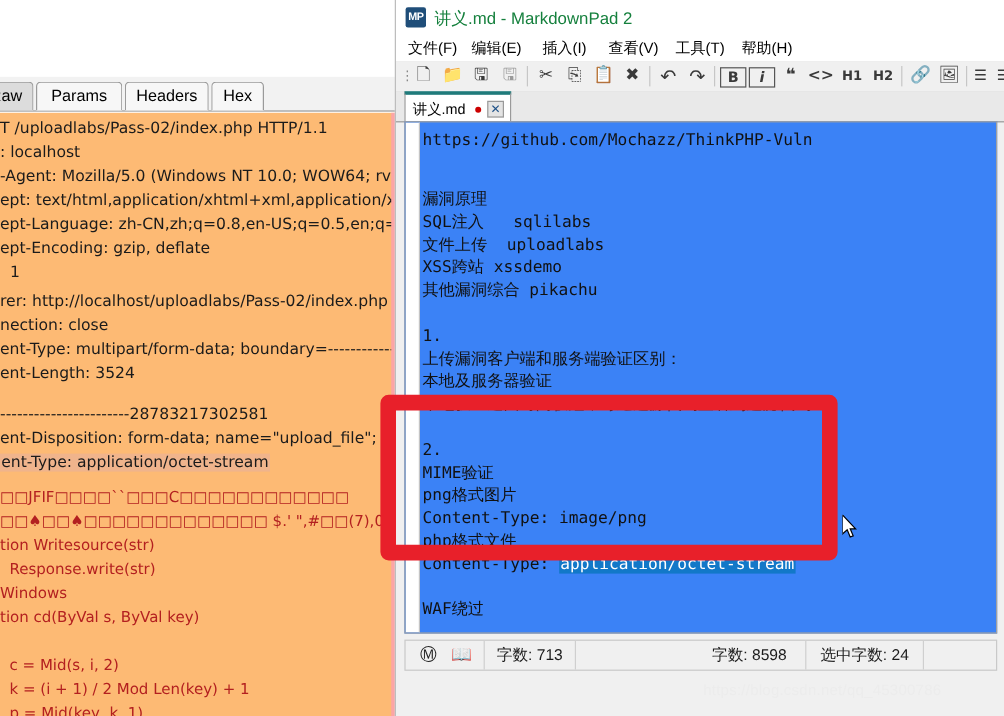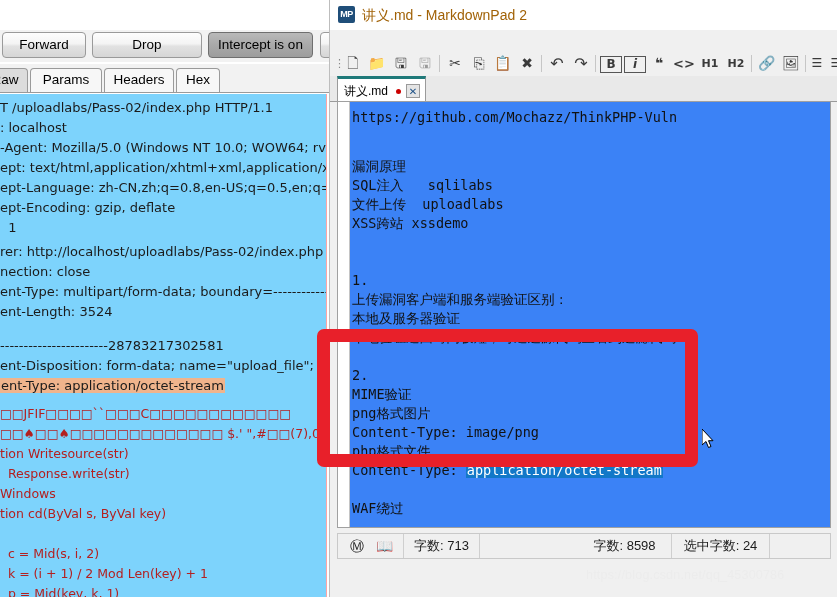--- a/index.html
+++ b/index.html
@@ -51,22 +51,22 @@
     font-size:13.5px;line-height:22px;color:#000;text-align:center;
     box-sizing:border-box;white-space:nowrap;
   }
   .burp-tab.active{background:#dcdcdc;}
   #t-raw{left:-18px;width:46px;}
   #t-params{left:30px;width:72px;}
   #t-headers{left:104px;width:70px;}
   #t-hex{left:176px;width:44px;}
   #burp-body{
     position:absolute;left:0;top:94px;width:326px;height:503px;
-    background:#7dd3fc;overflow:hidden;
-    border-right:1px solid #fca5a5;
+    background:#fdba74;overflow:hidden;
+    border-right:4px solid #fca5a5;
   }
   .req-line{
     position:absolute;left:0;
     font-family:"DejaVu Sans","Liberation Sans",sans-serif;
     font-size:13px;color:#1b1b1b;white-space:pre;
     line-height:16px;
   }
   .req-line.red{color:#b32020;font-size:12.5px;}
   .req-line .hl{background:#f0b48c;padding:0 1px;}
   
@@ -81,21 +81,21 @@
     background:#ffffff;
   }
   #mp-appicon{
     position:absolute;left:8px;top:6px;width:17px;height:17px;
     background:#1f4e79;border-radius:2px;
     color:#fff;font-size:9px;font-weight:bold;text-align:center;
     line-height:17px;letter-spacing:-.5px;
   }
   #mp-titletext{
     position:absolute;left:32px;top:0;height:30px;line-height:30px;
-    font-size:14px;color:#a16207;white-space:nowrap;
+    font-size:14px;color:#15803d;white-space:nowrap;
   }
   #mp-menu{
     position:absolute;left:0;top:30px;width:508px;height:21px;
     background:#ffffff;border-bottom:1px solid #dcdcdc;
   }
   .mp-menu-item{
     position:absolute;top:0;height:21px;line-height:21px;
     font-size:12.5px;color:#000;white-space:nowrap;
   }
   #mp-toolbar{
@@ -179,26 +179,20 @@
     font-size:12.5px;color:#ececec;white-space:nowrap;
     letter-spacing:.2px;
   }
 </style>
 </head>
 <body>
 
 <div id="burp">
 
 
-  <div id="burp-btnrow">
-    <div class="burp-btn" id="b-forward">Forward</div>
-    <div class="burp-btn" id="b-drop">Drop</div>
-    <div class="burp-btn pressed" id="b-intercept">Intercept is on</div>
-    <div class="burp-btn" id="b-action">Action</div>
-  </div>
 
   <div id="burp-tabs">
     <div class="burp-tab active" id="t-raw">Raw</div>
     <div class="burp-tab" id="t-params">Params</div>
     <div class="burp-tab" id="t-headers">Headers</div>
     <div class="burp-tab" id="t-hex">Hex</div>
   </div>
 
   <div id="burp-body">
     <div class="req-line" style="top:6px">T /uploadlabs/Pass-02/index.php HTTP/1.1</div>
@@ -227,20 +221,28 @@
   </div>
 </div>
 
 <div id="mp">
 
   <div id="mp-title">
     <div id="mp-appicon">MP</div>
     <div id="mp-titletext">讲义.md - MarkdownPad 2</div>
   </div>
 
+  <div id="mp-menu">
+    <div class="mp-menu-item" style="left:10px">文件(F)</div>
+    <div class="mp-menu-item" style="left:63px">编辑(E)</div>
+    <div class="mp-menu-item" style="left:122px">插入(I)</div>
+    <div class="mp-menu-item" style="left:177px">查看(V)</div>
+    <div class="mp-menu-item" style="left:233px">工具(T)</div>
+    <div class="mp-menu-item" style="left:288px">帮助(H)</div>
+  </div>
 
   <div id="mp-toolbar">
     <div class="tb-ico" style="left:4px;width:6px;font-size:11px;color:#888">⋮</div>
     <div class="tb-ico" style="left:12px;width:22px">🗋</div>
     <div class="tb-ico" style="left:36px;width:22px">📁</div>
     <div class="tb-ico" style="left:60px;width:22px">🖫</div>
     <div class="tb-ico" style="left:84px;width:22px;color:#9a9a9a">🖫</div>
     <div class="tb-sep" style="left:109px"></div>
     <div class="tb-ico" style="left:114px;width:22px">✂</div>
     <div class="tb-ico" style="left:138px;width:22px">⎘</div>
@@ -272,20 +274,21 @@
     </div>
   </div>
 
   <div id="mp-editor">
     <div id="mp-gutter"></div>
     <div class="ed-line" style="top:6px">https://github.com/Mochazz/ThinkPHP-Vuln</div>
     <div class="ed-line" style="top:55px">漏洞原理</div>
     <div class="ed-line" style="top:74px">SQL注入   sqlilabs</div>
     <div class="ed-line" style="top:93px">文件上传  uploadlabs</div>
     <div class="ed-line" style="top:112px">XSS跨站 xssdemo</div>
+    <div class="ed-line" style="top:131px">其他漏洞综合 pikachu</div>
     <div class="ed-line" style="top:169px">1.</div>
     <div class="ed-line" style="top:207px">本地及服务器验证</div>
     <div class="ed-line" style="top:188px">上传漏洞客户端和服务端验证区别：</div>
     <div class="ed-line" style="top:226px">本地验证返回时间极短，可通过源代码查看到过滤代码</div>
     <div class="ed-line" style="top:264px">2.</div>
     <div class="ed-line" style="top:283px">MIME验证</div>
     <div class="ed-line" style="top:302px">png格式图片</div>
     <div class="ed-line" style="top:321px">Content-Type: image/png</div>
     <div class="ed-line" style="top:340px">php格式文件</div>
     <div class="ed-line" style="top:359px"><span>Content-Type: </span><span class="sel">application/octet-stream</span></div>

